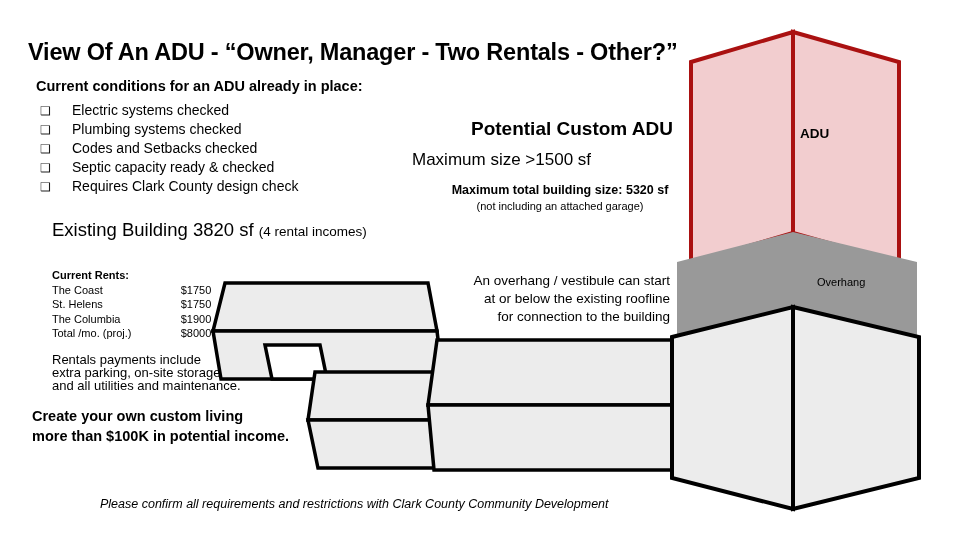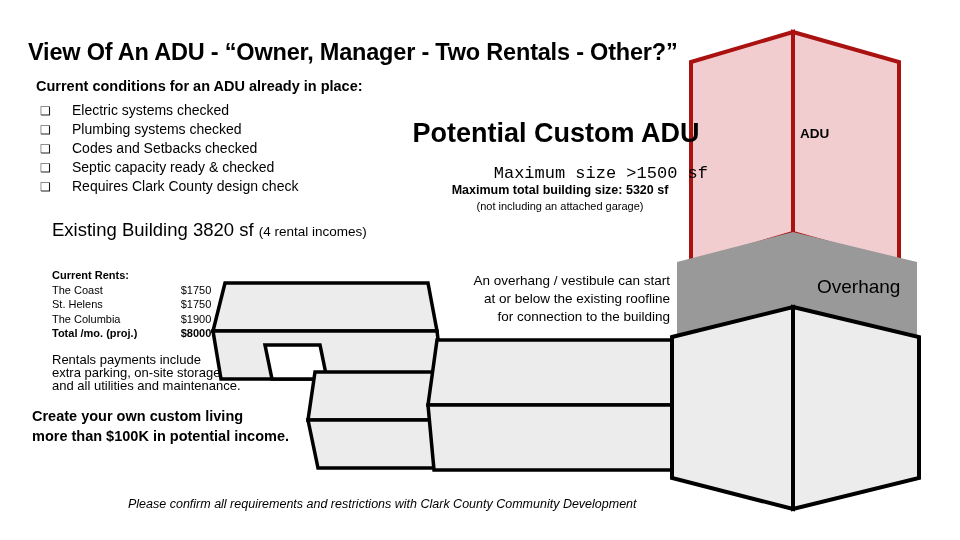--- a/index.html
+++ b/index.html
@@ -79,52 +79,51 @@
     line-height: 14.5px;
   }
   #rents .rents-title { font-weight: bold; }
   #rents table {
     border-collapse: collapse;
     width: 175px;
     font-size: 11px;
   }
   #rents td { padding: 0; height: 14.5px; vertical-align: top; white-space: nowrap; }
   #rents td.amt { text-align: center; width: 62px; }
-  #rents tr.total td { font-weight: bold; }
+  #rents tr.total td { font-weight: normal; }
   #rents .note {
     margin-top: 12px;
     font-size: 13px;
     line-height: 13px;
   }
 
   #callout {
     left: 32px;
     top: 407px;
     font-size: 14.5px;
     font-weight: bold;
     line-height: 19.5px;
   }
 
   #adu-heading {
-    left: 408px;
+    left: 424px;
     top: 118px;
     width: 296px;
     text-align: center;
-    font-size: 27px;
+    font-size: 19px;
     font-weight: bold;
     white-space: nowrap;
   }
   #adu-subheading {
     left: 412px;
-    top: 164px;
+    top: 150px;
     width: 296px;
-    text-align: right;
+    text-align: left;
     font-size: 17px;
     white-space: nowrap;
-    font-family: Liberation Mono, monospace;
   }
   #adu-maxsize {
     left: 402px;
     top: 183px;
     width: 316px;
     text-align: center;
     font-size: 12.5px;
     font-weight: bold;
     white-space: nowrap;
   }
@@ -149,32 +148,31 @@
   #adu-label {
     left: 800px;
     top: 126px;
     font-size: 13.5px;
     font-weight: bold;
     white-space: nowrap;
   }
   #overhang-label {
     left: 817px;
     top: 276px;
-    font-size: 19px;
+    font-size: 11px;
     white-space: nowrap;
     text-align: center;
   }
 
   #footer {
     left: 100px;
     top: 497px;
     font-size: 12.5px;
     font-style: italic;
     white-space: nowrap;
-    margin-left: 28px;
   }
 </style>
 </head>
 <body>
 
 <div id="slide">
 
   <svg id="art" viewBox="0 0 960 540">
 
     <polygon points="691,62 793,32 793,233 691,263" fill="#f2cdcf" stroke="#aa1111" stroke-width="4" stroke-linejoin="miter"></polygon>

